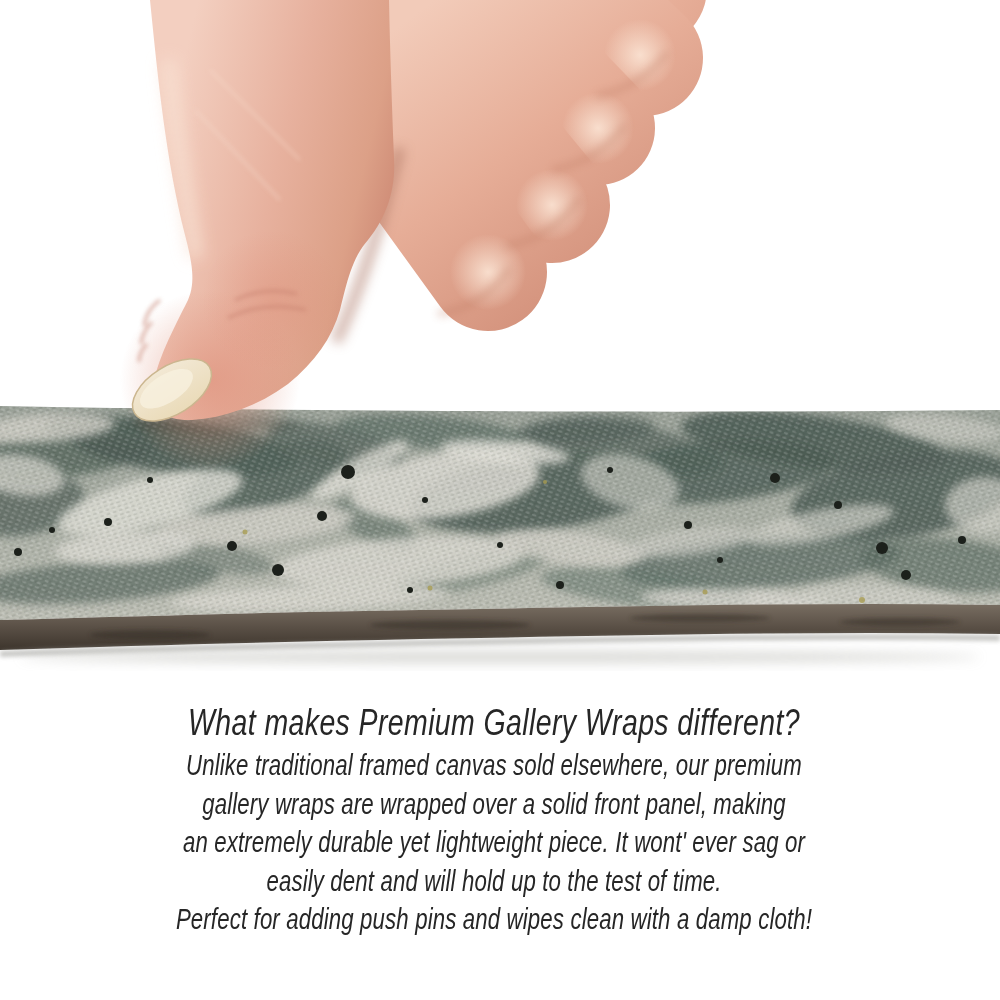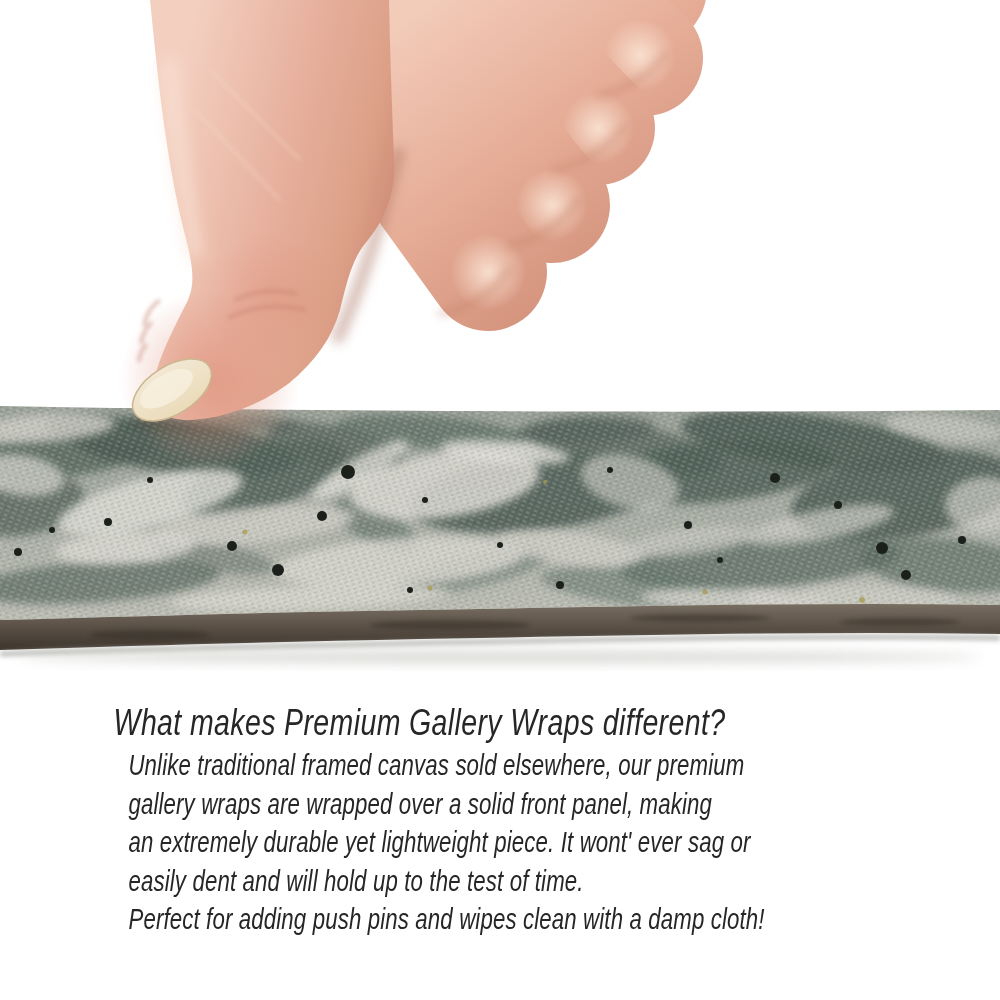--- a/index.html
+++ b/index.html
@@ -4,21 +4,21 @@
 <style>
   html,body{margin:0;padding:0;background:#fff;}
   .stage{
     position:relative;width:1000px;height:1000px;overflow:hidden;
     background:var(--background,#ffffff);
     font-family:"Liberation Sans","DejaVu Sans",sans-serif;
   }
   svg.scene{position:absolute;left:0;top:0;width:1000px;height:1000px;}
   .copy{
     position:absolute;top:699px;left:0;right:12px;
-    color:var(--text,#262626);
+    text-align:center;color:var(--text,#262626);
   }
   .heading{
     font-style:italic;font-weight:400;font-size:37px;line-height:47px;
     letter-spacing:.5px;white-space:nowrap;transform:scaleX(.77);
   }
   .line{
     font-style:italic;font-weight:400;font-size:30px;line-height:38.6px;
     letter-spacing:.2px;white-space:nowrap;transform:scaleX(.74);
   }
 </style>

